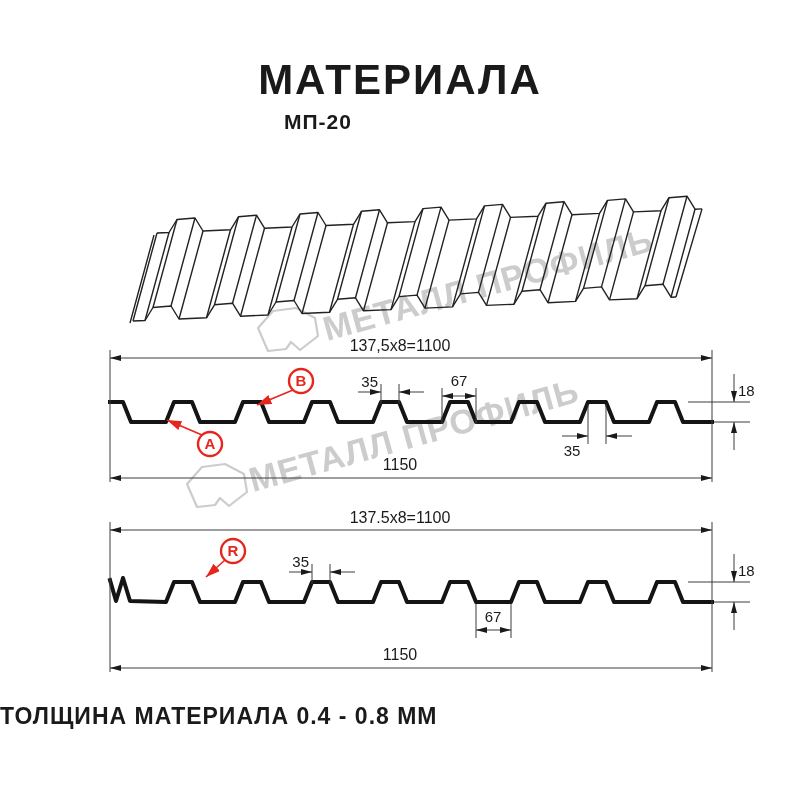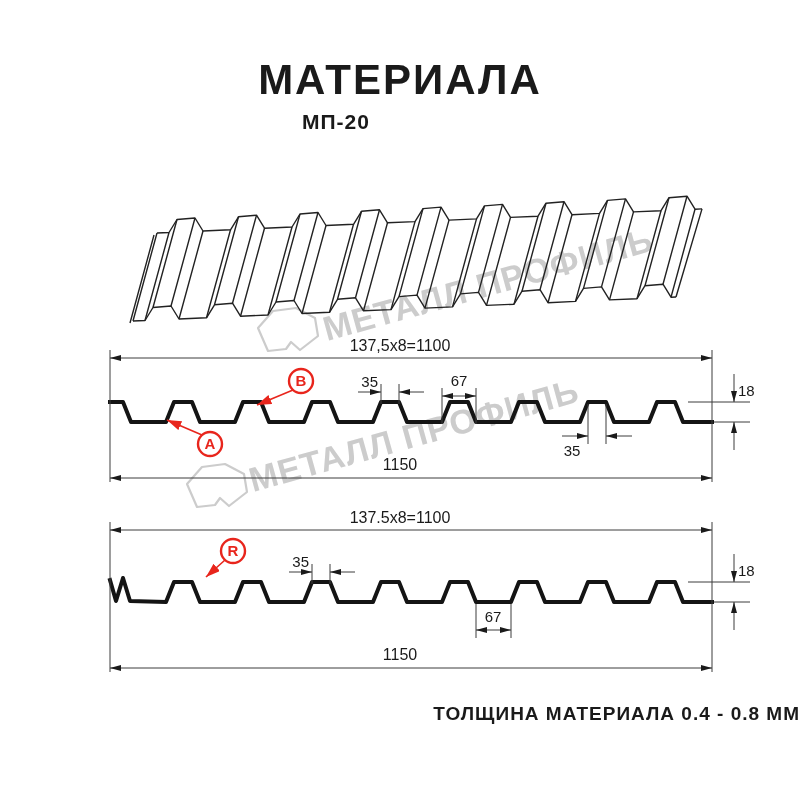--- a/index.html
+++ b/index.html
@@ -1,23 +1,23 @@
 <!DOCTYPE html>
 <html><head>
 <meta charset="utf-8">
 <style>
   html,body{margin:0;padding:0;background:#ffffff;}
   .page{position:relative;width:800px;height:800px;background:#ffffff;overflow:hidden;
         font-family:"Liberation Sans",sans-serif;}
   .title{position:absolute;top:56px;left:0;width:800px;text-align:center;
          font-size:42px;font-weight:bold;letter-spacing:2px;color:#1a1a1a;}
   .subtitle{position:absolute;top:110px;left:0;width:636px;text-align:center;
-            font-size:21px;font-weight:bold;letter-spacing:1px;color:#1a1a1a;padding-left:18px;}
-  .footer{position:absolute;top:703px;left:0;width:800px;text-align:right;
-          font-size:19px;font-weight:bold;letter-spacing:1px;color:#1a1a1a;}
+            font-size:21px;font-weight:bold;letter-spacing:1px;color:#1a1a1a;}
+  .footer{position:absolute;top:703px;left:0;width:800px;text-align:left;
+          font-size:23px;font-weight:bold;letter-spacing:1px;color:#1a1a1a;}
   svg{position:absolute;top:0;left:0;}
   .dim{stroke:#3c3c3c;stroke-width:1;fill:none;}
   .profile{stroke:#141414;stroke-width:4;fill:none;stroke-linejoin:round;stroke-linecap:square;}
   .sheet{stroke:#222222;stroke-width:1.4;fill:none;stroke-linejoin:round;}
   .dimtext{font-family:"Liberation Sans",sans-serif;font-size:16px;fill:#1a1a1a;}
   .dimtext-s{font-family:"Liberation Sans",sans-serif;font-size:15px;fill:#1a1a1a;}
   .mid{text-anchor:middle;}
   .end{text-anchor:end;}
   .redline{stroke:#e8251c;stroke-width:1.6;fill:none;}
   .redcirc{stroke:#e8251c;stroke-width:2.4;fill:none;}

